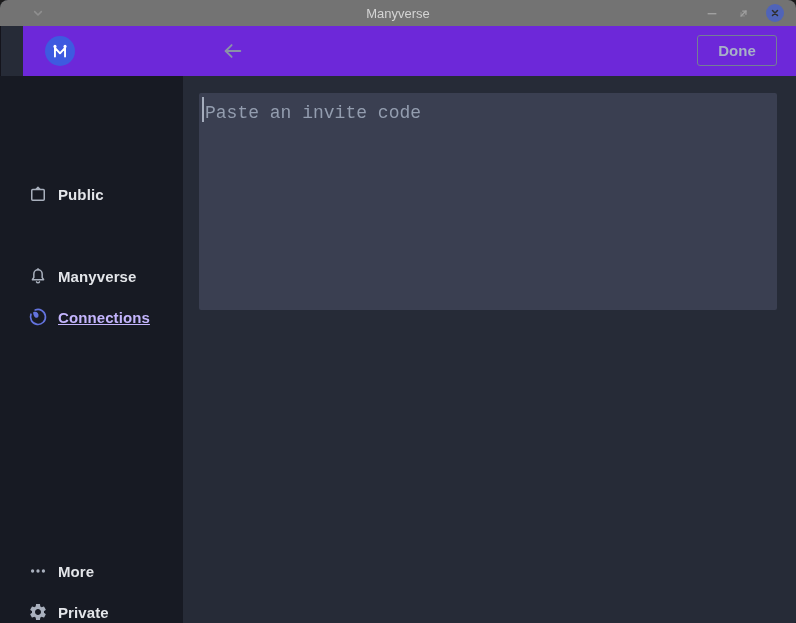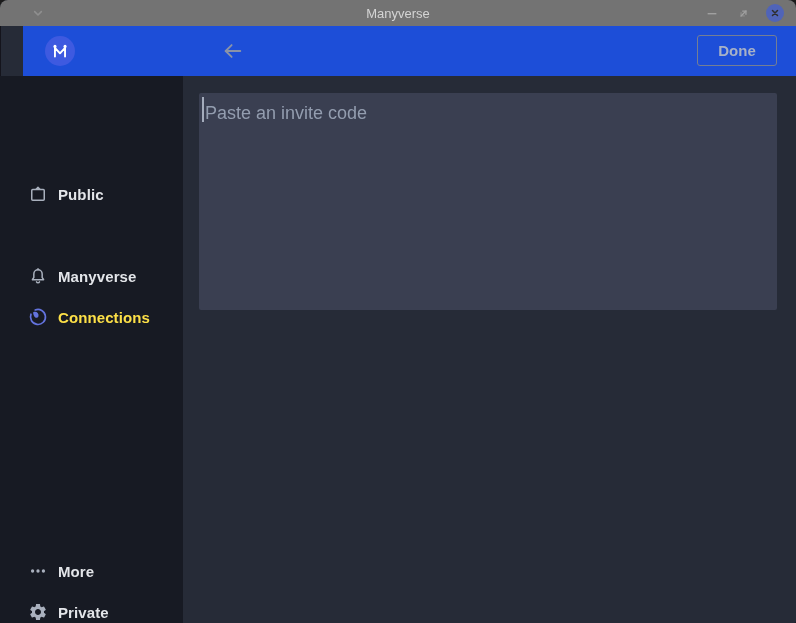--- a/index.html
+++ b/index.html
@@ -12,42 +12,42 @@
   .titlebar{position:absolute;top:0;left:0;right:0;height:26px;background:#737373;
             display:flex;align-items:center;}
   .tb-chevron{position:absolute;left:30px;top:5px;width:16px;height:16px;color:#8f8f8f;}
   .tb-title{position:absolute;left:0;right:0;text-align:center;font-size:13px;color:#d4d4d4;}
   .tb-controls{position:absolute;right:12px;top:0;height:26px;display:flex;align-items:center;gap:15px;}
   .tb-btn{width:16px;height:16px;display:flex;align-items:center;justify-content:center;color:#a0a0a0;}
   .tb-close{width:18px;height:18px;border-radius:50%;background:#5064b8;color:#2e2e2e;
             display:flex;align-items:center;justify-content:center;}
 
   
-  .header{position:absolute;top:26px;left:0;right:0;height:50px;background:#1d4ed8;margin-left:23px;}
+  .header{position:absolute;top:26px;left:0;right:0;height:50px;background:#6d28d9;margin-left:23px;}
   .logo{position:absolute;left:22px;top:10px;width:30px;height:30px;border-radius:50%;
         background:#3e5ae0;display:flex;align-items:center;justify-content:center;}
   .back{position:absolute;left:199px;top:14px;width:22px;height:22px;color:#8a93a8;cursor:pointer;}
   .done{position:absolute;right:19px;top:9px;width:80px;height:31px;background:transparent;
         border:1px solid #747e95;border-radius:3px;color:#a7b1c7;font-size:15px;font-weight:600;
         font-family:"Liberation Sans",sans-serif;cursor:pointer;}
 
   
   .sidebar{position:absolute;top:76px;left:0;width:183px;bottom:0;background:#171a23;}
   .s-item{position:absolute;left:0;width:183px;height:28px;display:flex;align-items:center;
           padding-left:28px;box-sizing:border-box;gap:10px;cursor:pointer;}
   .s-icon{width:20px;height:20px;flex:0 0 20px;color:#a9b0bd;display:flex;align-items:center;}
   .s-label{font-size:15px;font-weight:600;color:#e3e5e9;letter-spacing:.1px;}
   .s-item.active .s-icon{color:#6373de;}
-  .s-item.active .s-label{color:#fde047;}
+  .s-item.active .s-label{color:#c4b5fd;text-decoration:underline;}
 
   
   .main{position:absolute;top:76px;left:183px;right:0;bottom:0;background:#262b37;}
   .invite{position:absolute;left:16px;top:17px;width:578px;height:217px;box-sizing:border-box;
           background:#3a3f51;border:none;outline:none;border-radius:2px;resize:none;
-          padding:7px 10px 7px 6px;font-family:Liberation Sans, sans-serif;font-size:18px;
+          padding:7px 10px 7px 6px;font-family:Liberation Mono, monospace;font-size:18px;
           line-height:26px;color:#cdd3e0;caret-color:#a8b0c0;}
   .invite::placeholder{color:#939daf;opacity:1;}
   .caret{position:absolute;left:19px;top:21px;width:1.5px;height:25px;background:#a4acbc;}
   svg{display:block;}
 </style>
 </head>
 <body>
 
 <div class="window">
 

